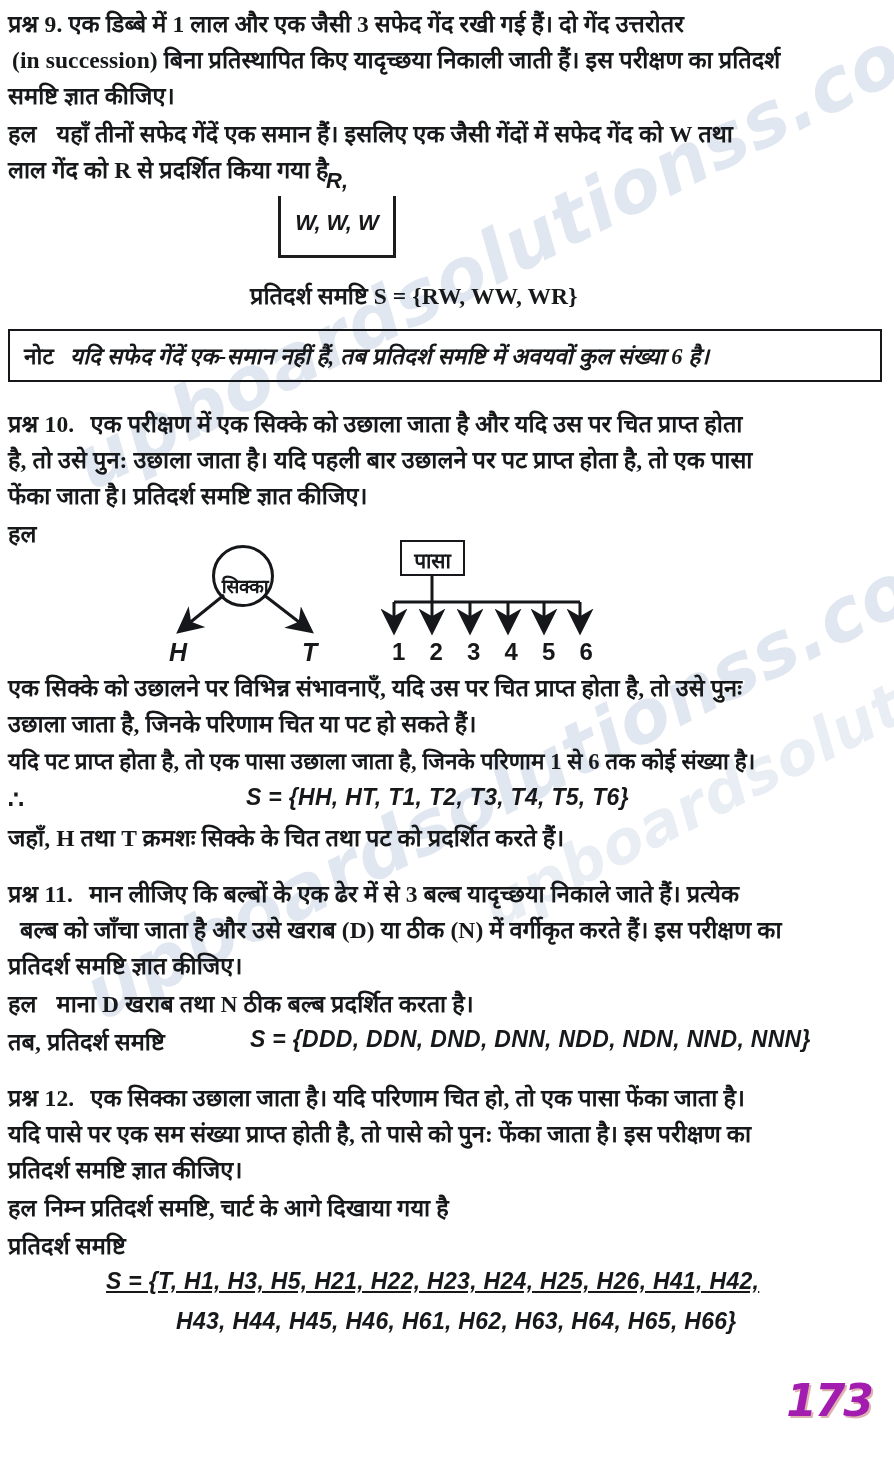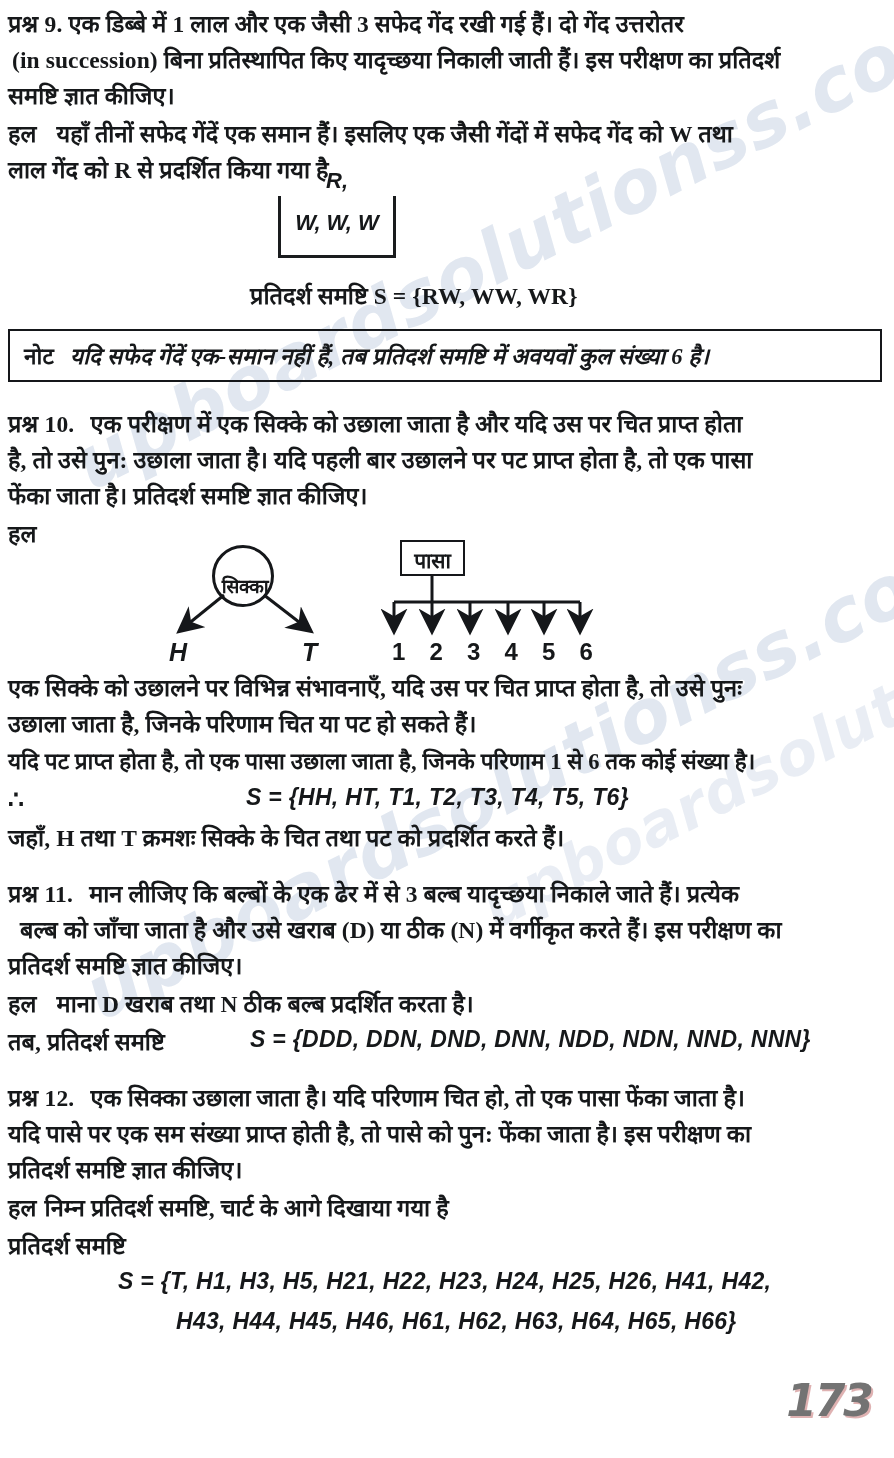--- a/index.html
+++ b/index.html
@@ -203,21 +203,21 @@
 
   
   #page-number {
     position: absolute;
     right: 22px;
     bottom: 32px;
     font-family: "DejaVu Sans", sans-serif;
     font-weight: 800;
     font-style: italic;
     font-size: 44px;
-    color: #737373;
+    color: #a21caf;
     letter-spacing: -2px;
     text-shadow: 2px 2px 0 rgba(150,0,0,.30);
   }
 </style>
 </head>
 <body>
 
 <div id="watermark-layer">
   <div class="wm wm-1">upboardsolutionss.com</div>
   <div class="wm wm-2">upboardsolutionss.com</div>
@@ -341,18 +341,18 @@
   </div>
   <div class="para" style="left:8px; top:1116px; width:880px;">यदि पासे पर एक सम संख्या प्राप्त होती है, तो पासे को पुन: फेंका जाता है। इस परीक्षण का</div>
   <div class="para" style="left:8px; top:1152px; width:880px;">प्रतिदर्श समष्टि ज्ञात कीजिए।</div>
 
   <div class="para" style="left:8px; top:1190px; width:880px;">
     <span class="sollabel">हल</span>
     <span style="margin-left:2px;">निम्न प्रतिदर्श समष्टि, चार्ट के आगे दिखाया गया है</span>
   </div>
 
   <div class="para" style="left:8px; top:1228px;">प्रतिदर्श समष्टि</div>
-  <div class="mathline" style="left:118px; top:1268px;">S = {T, H1, H3, H5, H21, H22, H23, H24, H25, H26, H41, H42,</div>
+  <div class="mathline" style="left:106px; top:1268px;text-decoration:underline;">S = {T, H1, H3, H5, H21, H22, H23, H24, H25, H26, H41, H42,</div>
   <div class="mathline" style="left:176px; top:1308px;">H43, H44, H45, H46, H61, H62, H63, H64, H65, H66}</div>
 
   <div id="page-number">173</div>
 
 </div>
 
 </body></html>

